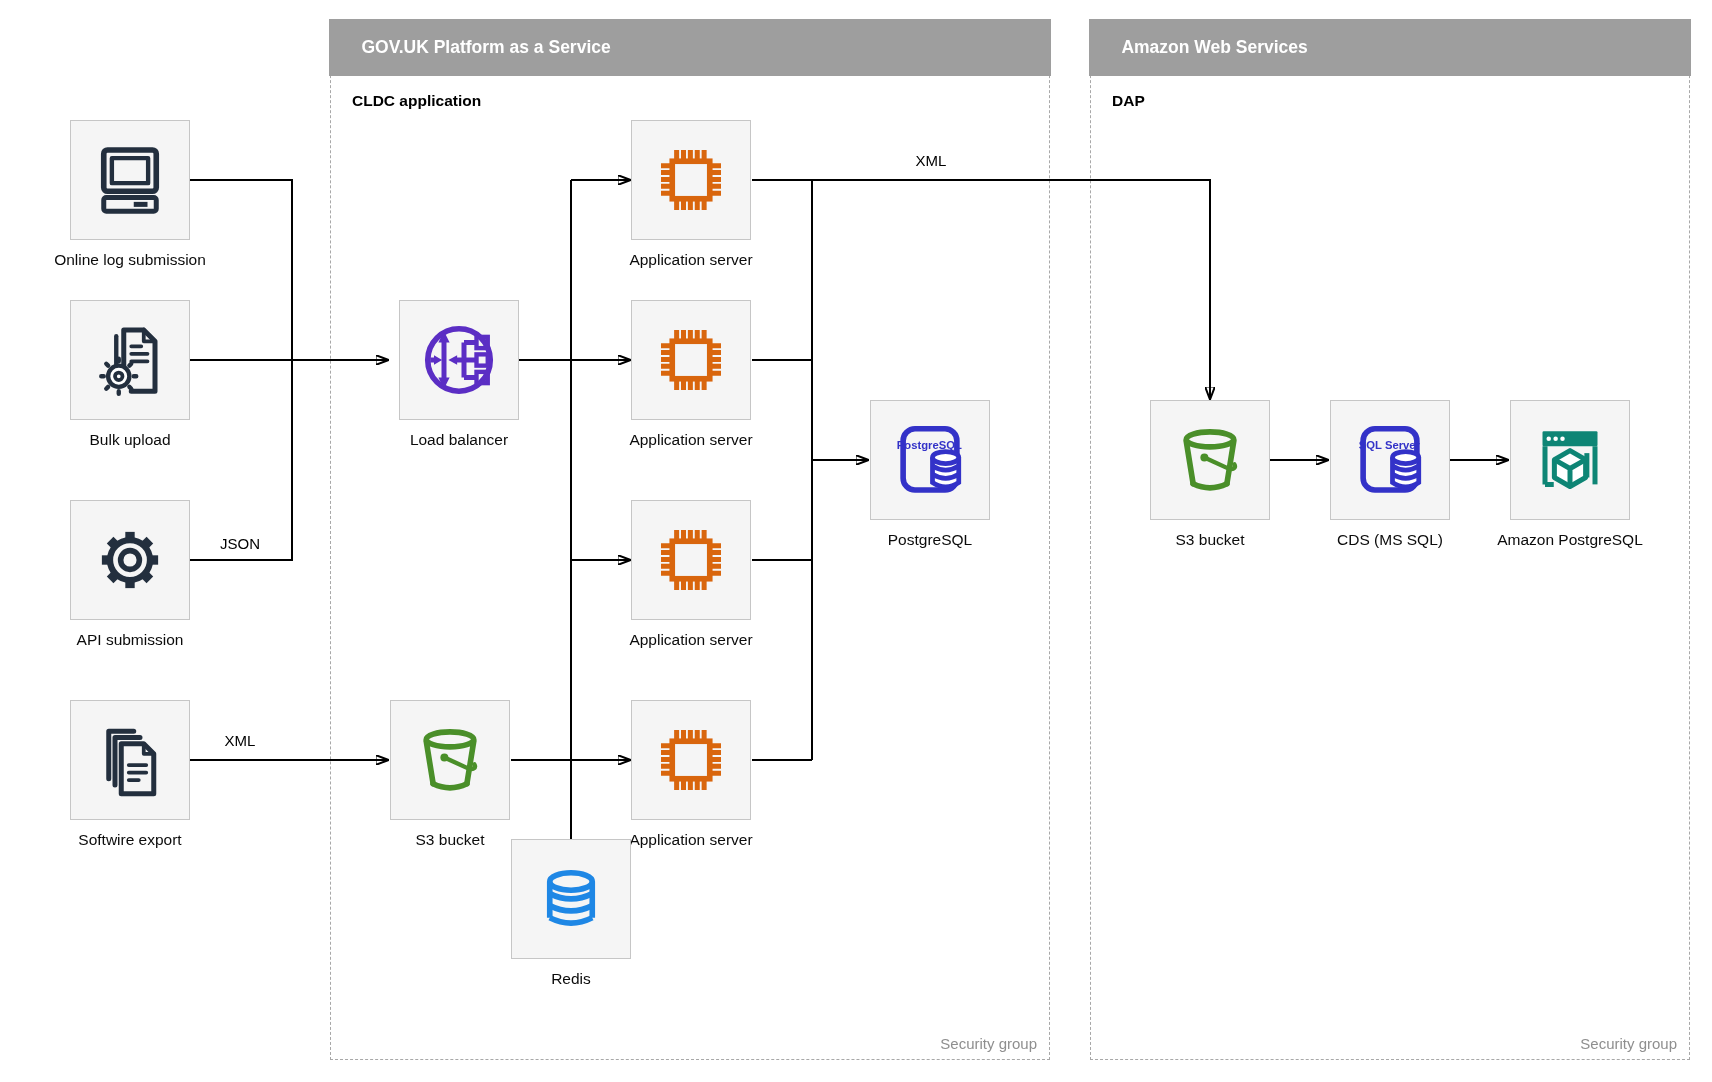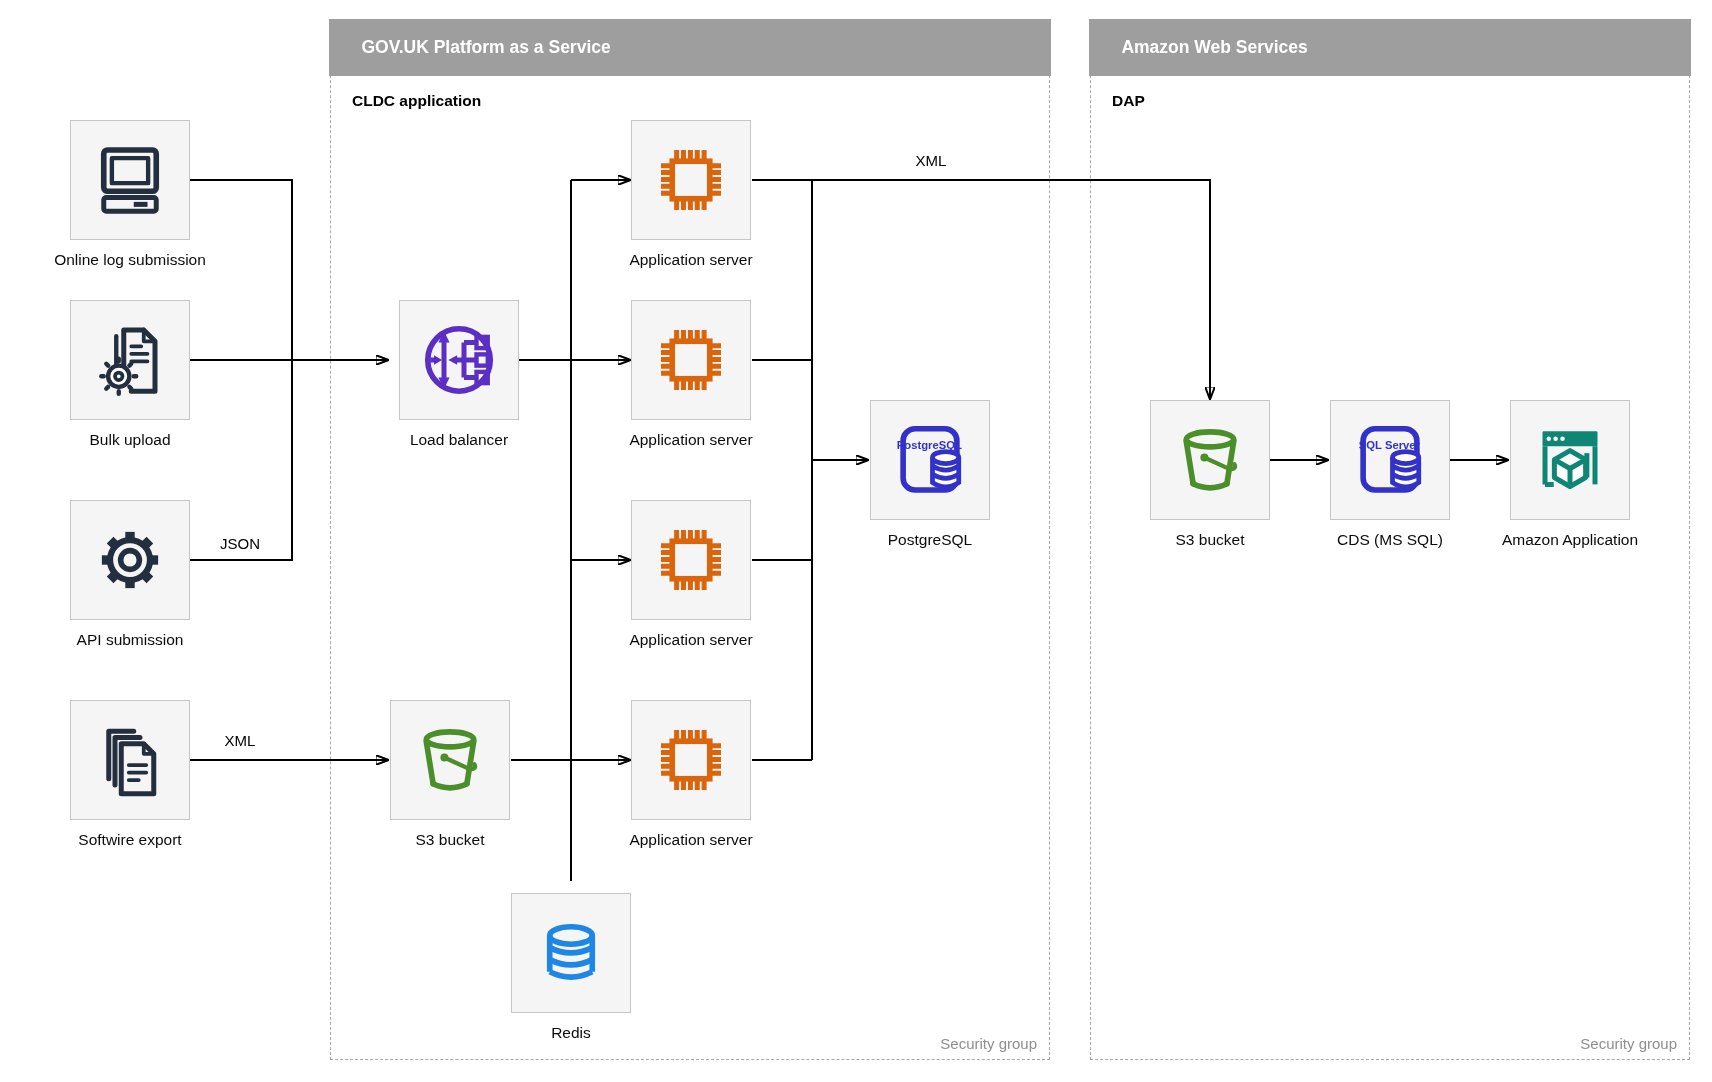--- a/index.html
+++ b/index.html
@@ -271,21 +271,21 @@
     <div class="nlabel">PostgreSQL</div>
   </div>
   <div class="node" style="left:390px;top:700px;">
     <div class="nbox">
         <svg class="ic" style="color:var(--c-green)">
           <use href="#sym-bucket"></use>
         </svg>
       </div>
     <div class="nlabel">S3 bucket</div>
   </div>
-  <div class="node" style="left:511px;top:893px;border-radius:24px;">
+  <div class="node" style="left:511px;top:839px;border-radius:24px;">
     <div class="nbox">
         <svg class="ic" style="color:var(--c-blue)">
           <use href="#sym-redis"></use>
         </svg>
       </div>
     <div class="nlabel">Redis</div>
   </div>
 
   <div class="node" style="left:1150px;top:400px;">
     <div class="nbox">
@@ -309,16 +309,16 @@
       </svg>
     </div>
     <div class="nlabel">CDS (MS SQL)</div>
   </div>
   <div class="node" style="left:1510px;top:400px;">
     <div class="nbox">
         <svg class="ic" style="color:var(--c-teal)">
           <use href="#sym-ws"></use>
         </svg>
       </div>
-    <div class="nlabel">Amazon Application</div>
+    <div class="nlabel">Amazon PostgreSQL</div>
   </div>
 
 </div>
 
 </body></html>

